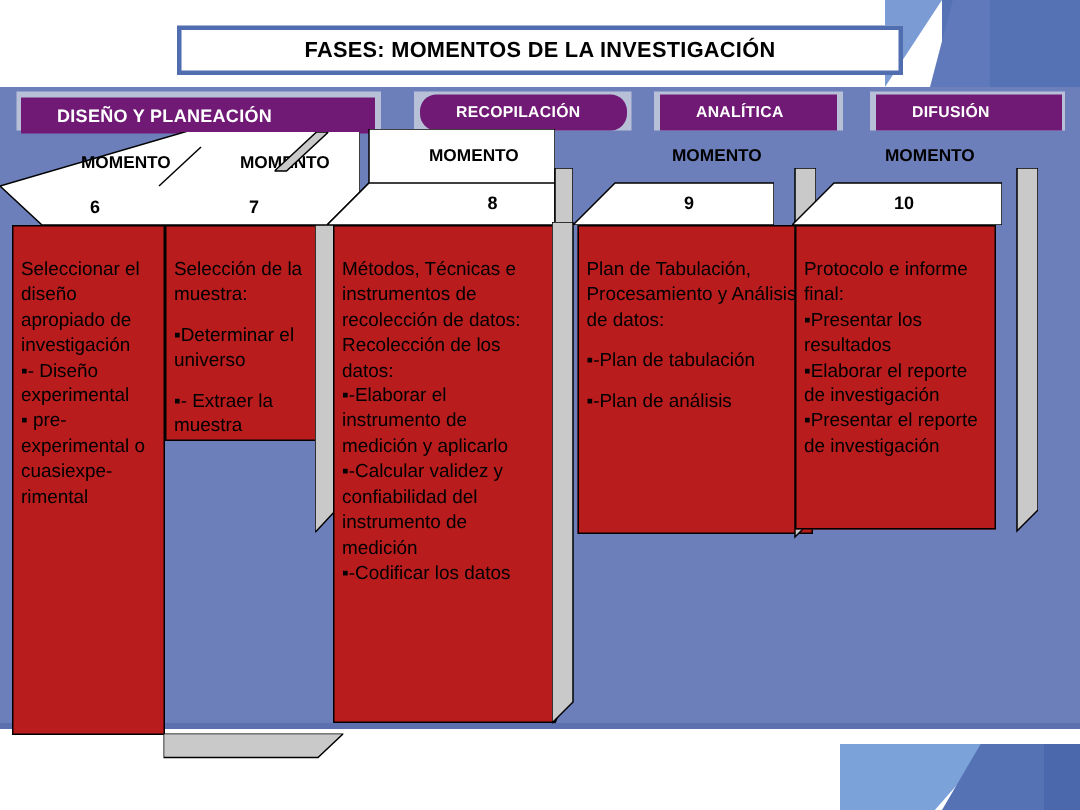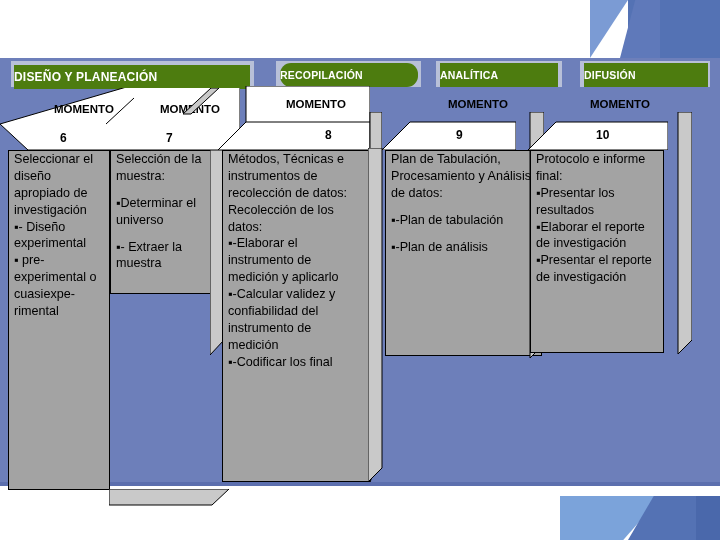--- a/index.html
+++ b/index.html
@@ -30,32 +30,32 @@
      clip-path:polygon(28% 0,100% 0,100% 100%,0 100%);}
   .deco-br-4{position:absolute;right:0;bottom:0;width:24px;height:44px;background:#4a68ab;}
 
   
   .title-box{position:absolute;left:118px;top:17px;width:484px;height:33px;
      background:#ffffff;border:3px solid #4f6daf;box-sizing:border-box;
      display:flex;align-items:center;justify-content:center;}
   .title-box span{font-size:14.5px;font-weight:bold;color:#000;letter-spacing:.2px;}
 
   
-  .hdr{position:absolute;height:24px;background:#4d7c0f;color:#ffffff;
-     display:flex;align-items:center;box-sizing:border-box;padding-left:0;}
+  .hdr{position:absolute;height:24px;background:#701a75;color:#ffffff;
+     display:flex;align-items:center;box-sizing:border-box;padding-left:24px;}
   .hdr span{font-size:12px;font-weight:bold;letter-spacing:.2px;white-space:nowrap;}
   .hdr.small span{font-size:10.5px;}
   .hdr-shadow{position:absolute;background:#b8c0d8;}
 
   .momento-label{position:absolute;font-size:11.5px;font-weight:bold;color:#000;white-space:nowrap;text-align:right;}
   .momento-num{position:absolute;font-size:12px;font-weight:bold;color:#000;}
 
   
-  .body-box{position:absolute;background:#a3a3a3;border:1px solid #000;box-sizing:border-box;
-     padding:0 5px 2px 5px;overflow:hidden;}
+  .body-box{position:absolute;background:#b91c1c;border:1px solid #000;box-sizing:border-box;
+     padding:20px 5px 2px 5px;overflow:hidden;}
   .body-box p{margin:0;font-size:12.6px;line-height:1.34;color:#000;
      word-break:break-word;}
   .body-box p.gap{margin-top:10px;}
   .body-box.col6 p{font-size:12.6px;}
 </style>
 </head>
 <body>
 
 <div class="slide">
 
@@ -64,20 +64,23 @@
   <div class="deco-tr-3"></div>
 
   <div class="bg-band"></div>
   <div class="bg-band-edge"></div>
 
   <div class="deco-br-1"></div>
   <div class="deco-br-2"></div>
   <div class="deco-br-3"></div>
   <div class="deco-br-4"></div>
 
+  <div class="title-box">
+    <span>FASES: MOMENTOS DE LA INVESTIGACIÓN</span>
+  </div>
 
   <div class="hdr-shadow" style="left:11px;top:61px;width:243px;height:26px;"></div>
   <div class="hdr" style="left:14px;top:65px;width:236px;">
     <span>DISEÑO Y PLANEACIÓN</span>
   </div>
 
   <svg style="position:absolute;left:0px;top:88px;" width="240" height="62">
     <polygon points="0,62 28,88 240,88 240,0 212,0 212,0" fill="#ffffff" stroke="#000" stroke-width="1" transform="translate(0,-26)"></polygon>
     <line x1="106" y1="36" x2="134" y2="10" stroke="#000" stroke-width="1"></line>
   </svg>
@@ -122,21 +125,21 @@
     <polygon points="0,64 28,36 152,36 152,64" fill="#ffffff" stroke="#000" stroke-width="1"></polygon>
   </svg>
 
   <div class="momento-label" style="left:286px;top:98px;">MOMENTO</div>
   <div class="momento-num" style="left:325px;top:128px;">8</div>
 
   <div class="body-box" style="left:222px;top:150px;width:148px;height:332px;">
     <p>Métodos, Técnicas e instrumentos de recolección de datos: Recolección de los datos:</p>
     <p>▪-Elaborar el instrumento de medición y aplicarlo</p>
     <p>▪-Calcular validez y confiabilidad del instrumento de medición</p>
-    <p>▪-Codificar los final</p>
+    <p>▪-Codificar los datos</p>
   </div>
 
   <svg style="position:absolute;left:340px;top:112px;" width="42" height="378">
     <polygon points="30,0 42,0 42,340 30,370 30,38" fill="#c9c9c9" stroke="#000" stroke-width="1"></polygon>
     <polygon points="30,38 30,370 0,370 0,38" fill="none" stroke="none"></polygon>
   </svg>
 
   <svg style="position:absolute;left:368px;top:148px;" width="34" height="345">
     <polygon points="0,0 14,0 14,320 0,334" fill="#c9c9c9" stroke="#000" stroke-width="1"></polygon>
   </svg>

